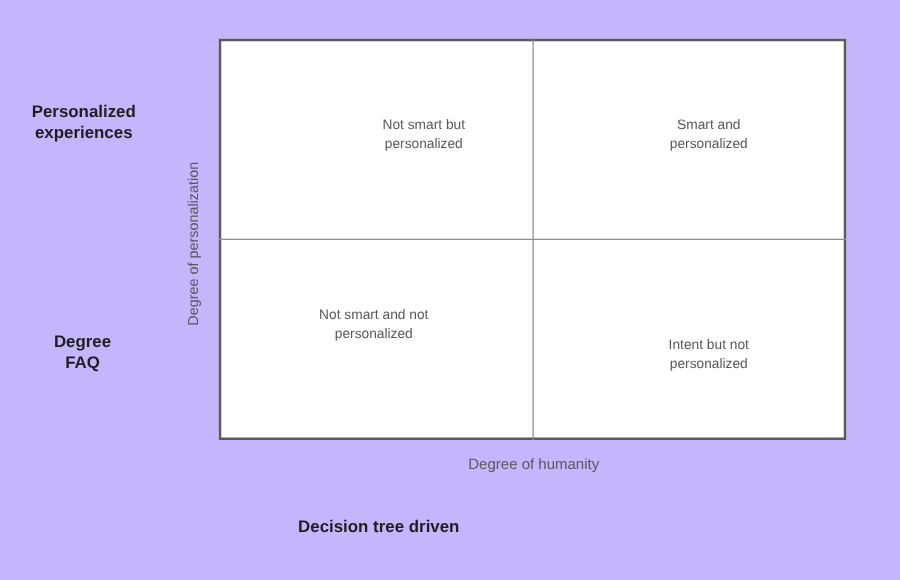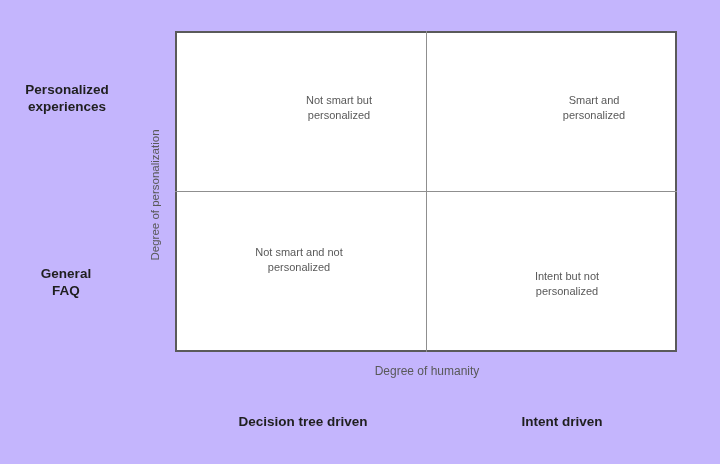--- a/index.html
+++ b/index.html
@@ -72,36 +72,35 @@
     text-align: center;
   }
 </style>
 </head>
 <body>
 
 <div class="canvas">
 
   <div class="pin row-label" style="left: 67px; top: 98px;">Personalized
 experiences</div>
-  <div class="pin row-label" style="left: 66px; top: 282px;">General
+  <div class="pin row-label" style="left: 66px; top: 282px;">Degree
 FAQ</div>
 
   <div class="axis-label-y">Degree of personalization</div>
 
   <div class="matrix-frame"></div>
   <div class="divider-v"></div>
   <div class="divider-h"></div>
 
   <div class="pin quad-label" style="left: 299px; top: 108px; margin-left: 40px;">Not smart but
 personalized</div>
-  <div class="pin quad-label" style="left: 567px; top: 108px; margin-left: 27px;">Smart and
+  <div class="pin quad-label" style="left: 567px; top: 108px;">Smart and
 personalized</div>
   <div class="pin quad-label" style="left: 299px; top: 260px;">Not smart and not
 personalized</div>
   <div class="pin quad-label" style="left: 567px; top: 284px;">Intent but not
 personalized</div>
 
   <div class="pin col-label" style="left: 303px; top: 422px;">Decision tree driven</div>
 
   <div class="pin axis-label" style="left: 427px; top: 371px;">Degree of humanity</div>
-  <div class="pin col-label" style="left: 562px; top: 422px;">Intent driven</div>
 
 </div>
 
 </body></html>

